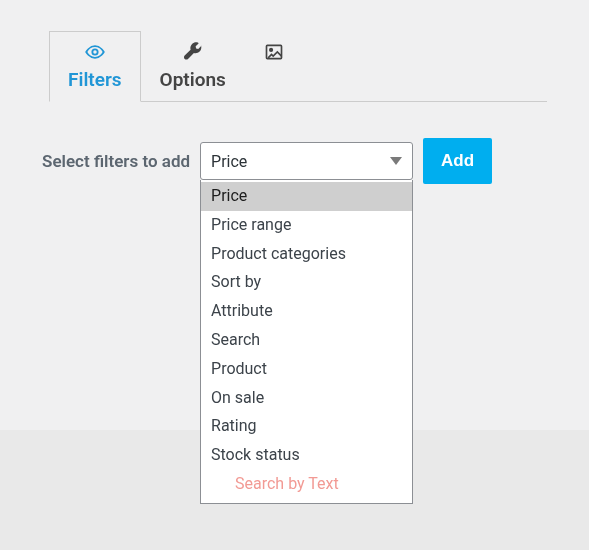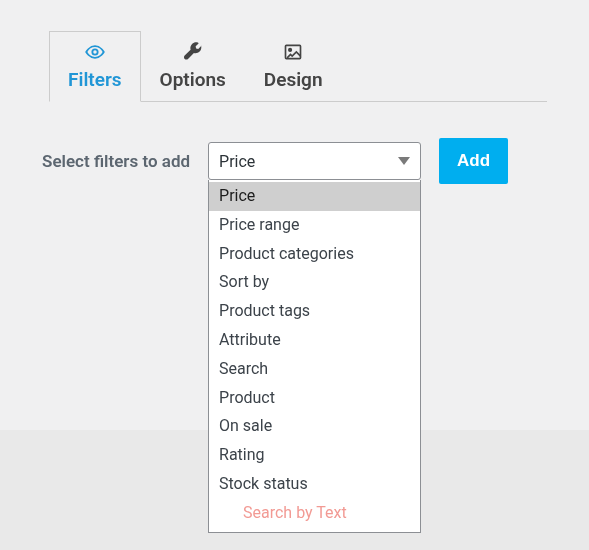--- a/index.html
+++ b/index.html
@@ -55,21 +55,21 @@
       width: 20px;
       height: 20px;
       color: #444;
     }
     .content {
       padding-top: 36px;
     }
     .row {
       display: flex;
       align-items: center;
-      gap: 18px;
+      gap: 10px;
     }
     .label {
       color: #5c6670;
       font-size: 17px;
       font-weight: 600;
     }
     .select-wrap {
       position: relative;
     }
     .select-box {
@@ -165,38 +165,36 @@
       <span>Options</span>
     </div>
     <div class="tab">
       <span class="tab-icon">
         <svg viewBox="0 0 24 24" fill="none" stroke="currentColor" stroke-width="2">
           <rect x="3" y="4" width="18" height="16" rx="1" fill="none"></rect>
           <circle cx="8.5" cy="9.5" r="1.5" fill="currentColor"></circle>
           <path d="M21 17l-5-5-5 5-2-2-4 4" fill="none"></path>
         </svg>
       </span>
-      <span>Design</span>
     </div>
   </div>
 
   <div class="content">
     <div class="row">
       <span class="label">Select filters to add</span>
       <div class="select-wrap">
         <div class="select-box">
           <span>Price</span>
           <span class="triangle"></span>
         </div>
         <div class="dropdown">
           <div class="option highlight">Price</div>
           <div class="option">Price range</div>
           <div class="option">Product categories</div>
           <div class="option">Sort by</div>
-          <div class="option">Product tags</div>
           <div class="option">Attribute</div>
           <div class="option">Search</div>
           <div class="option">Product</div>
           <div class="option">On sale</div>
           <div class="option">Rating</div>
           <div class="option">Stock status</div>
           <div class="option special">Search by Text</div>
         </div>
       </div>
       <button class="add-btn">Add</button>

